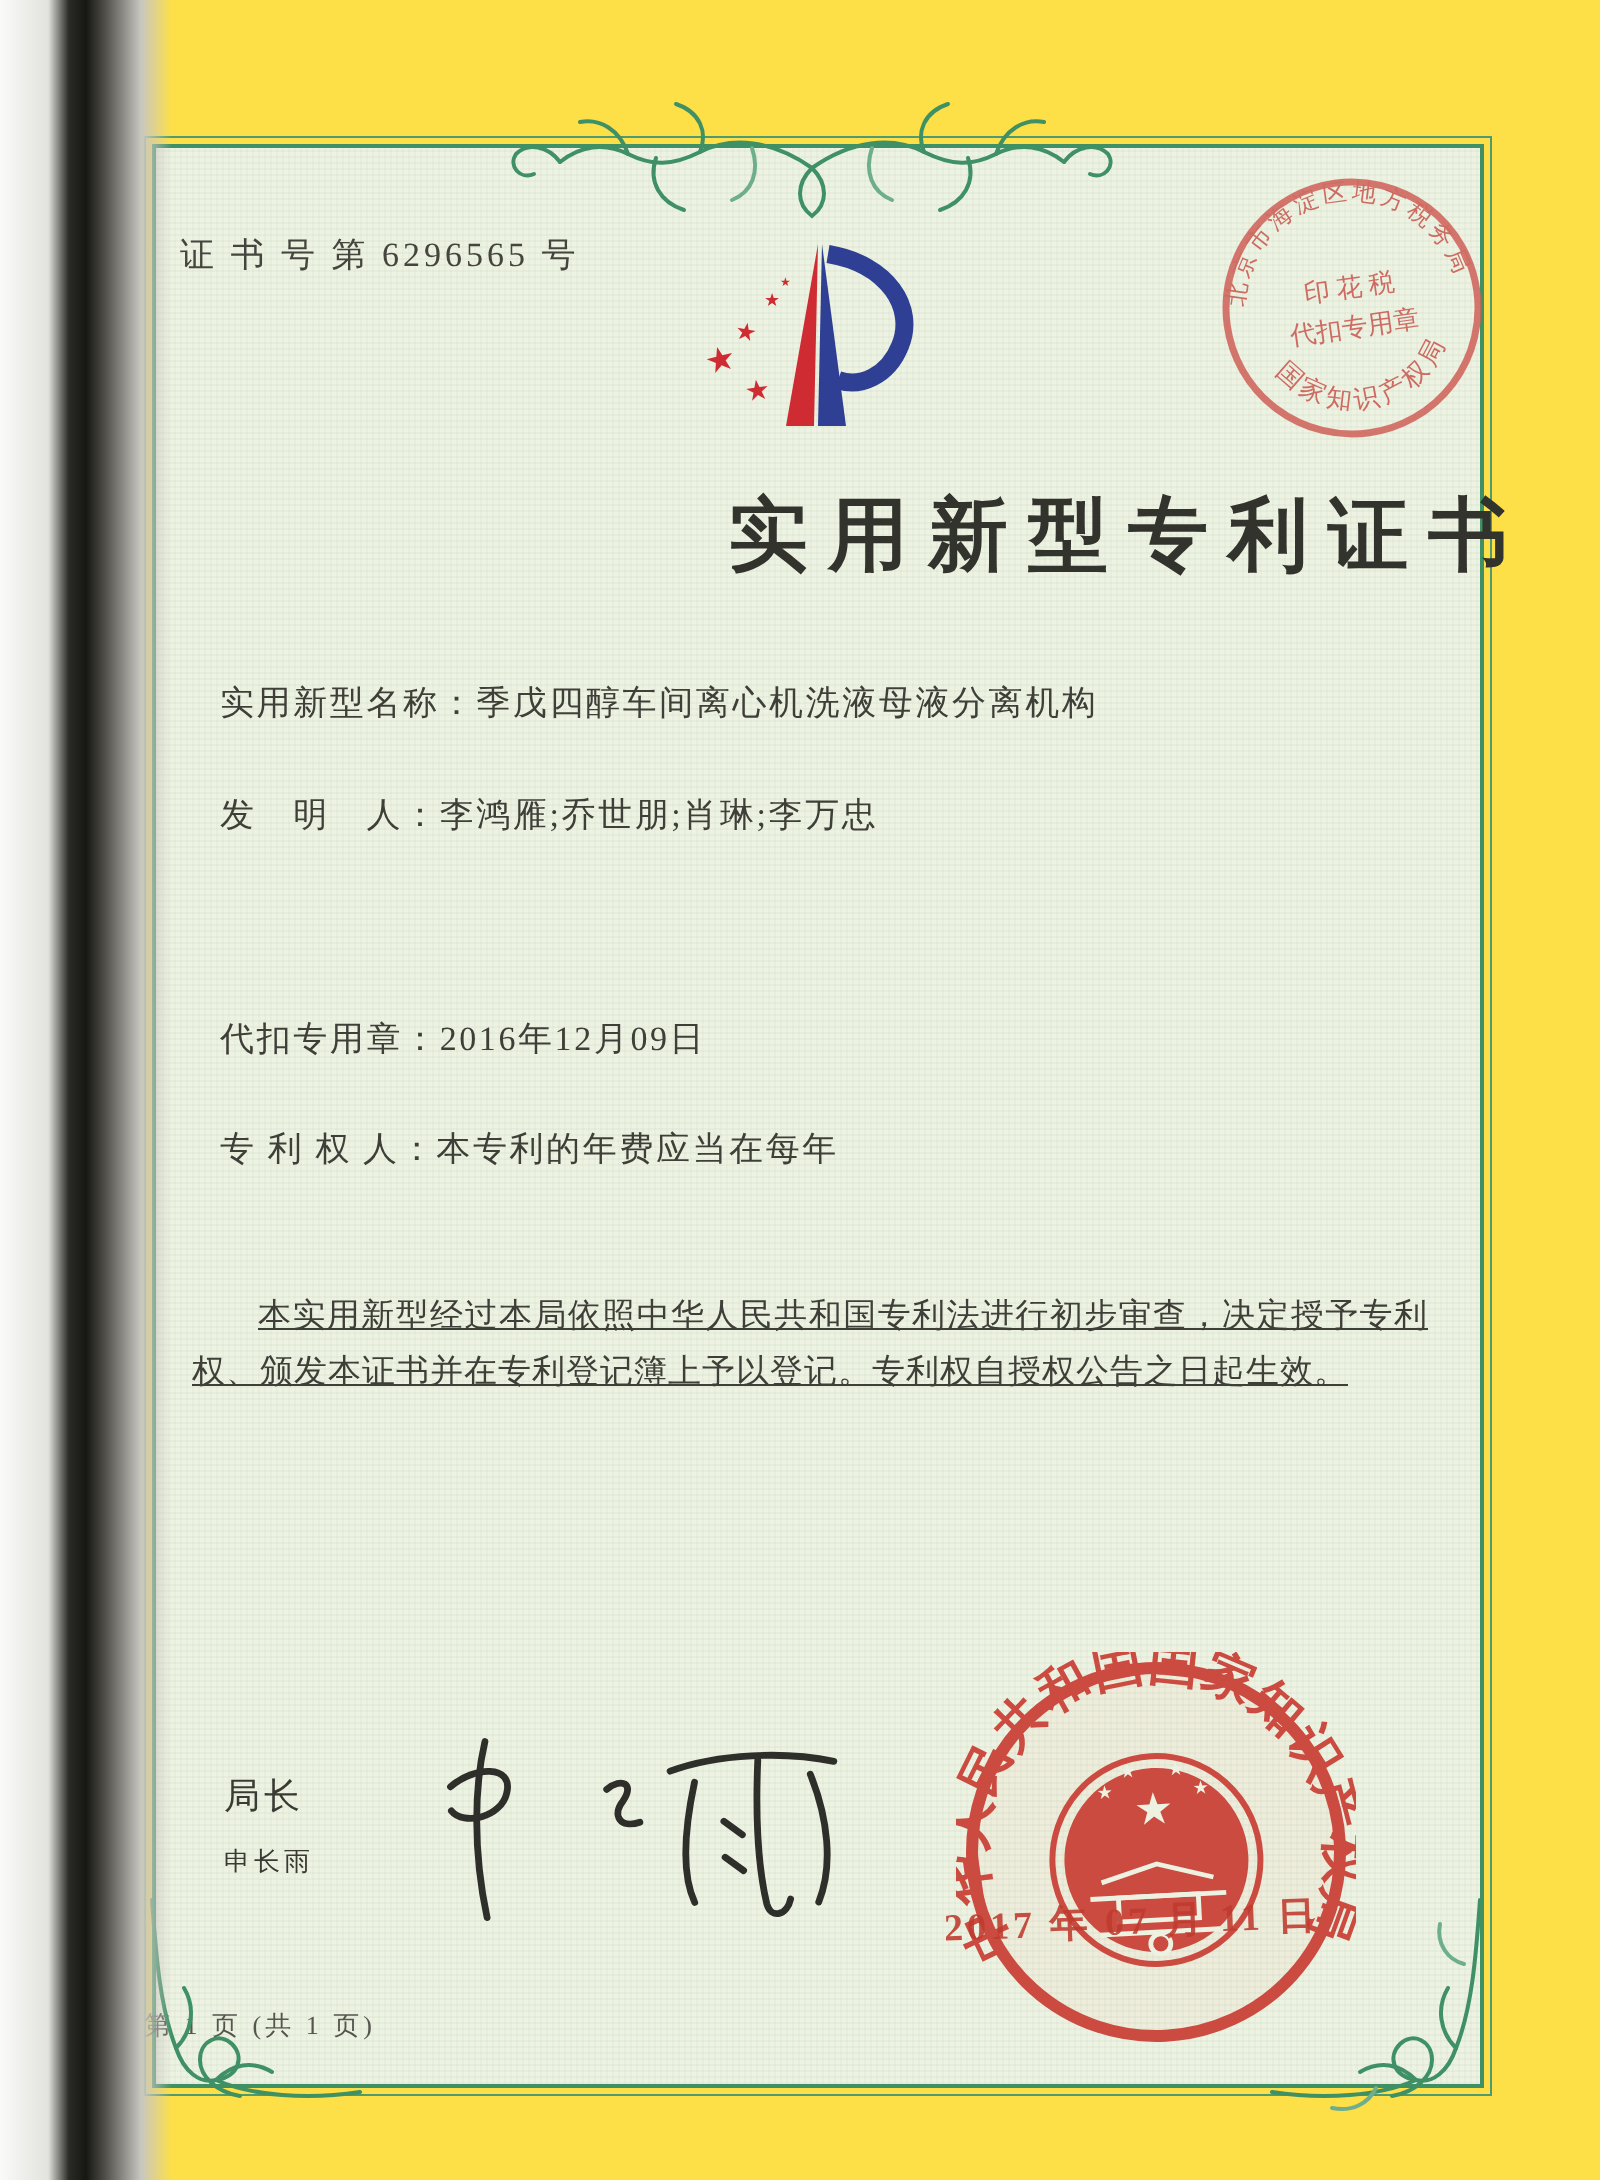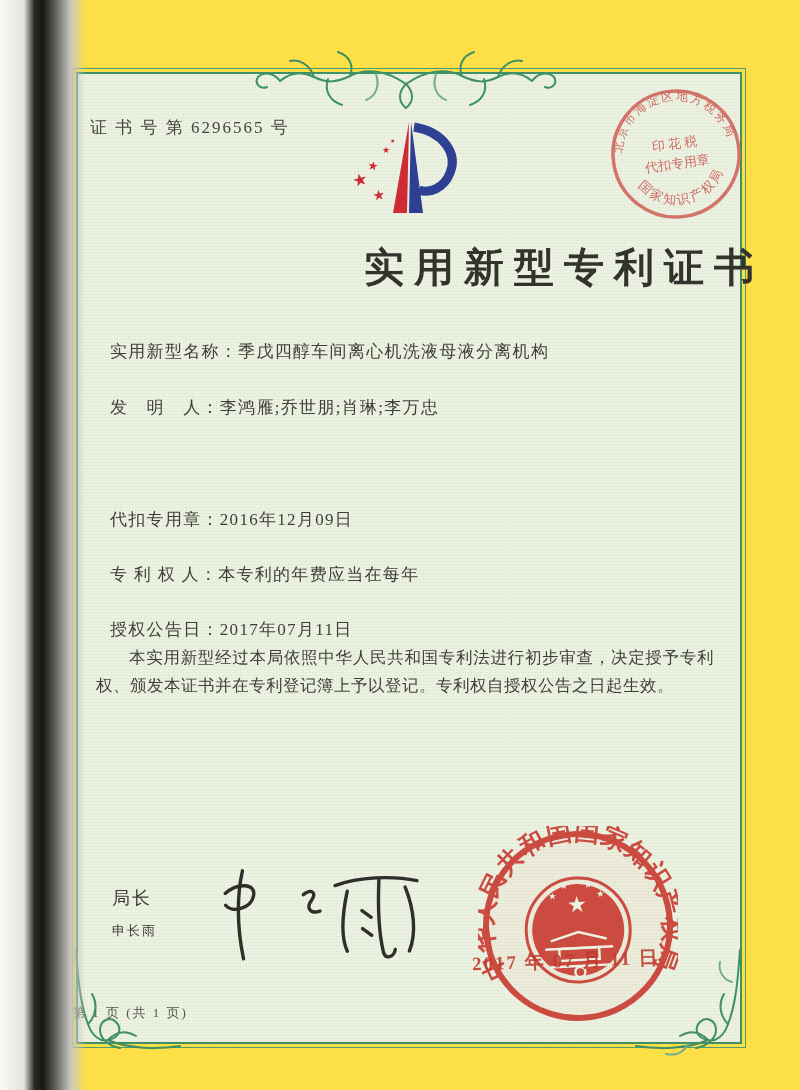--- a/index.html
+++ b/index.html
@@ -11,21 +11,21 @@
   .border-inner{position:absolute;left:3px;top:3px;right:3px;bottom:3px;border:2px solid #3f9065;
     background-color:#eef2e2;
     background-image:repeating-linear-gradient(0deg,rgba(120,170,130,.07) 0 1px,transparent 1px 3px),
                      repeating-linear-gradient(90deg,rgba(120,170,130,.05) 0 1px,transparent 1px 3px);}
   .abs{position:absolute;}
   .cert-no{left:90px;top:116px;font-size:17px;letter-spacing:2px;color:#45453f;z-index:2;}
   .title{left:72px;top:240px;width:672px;text-align:right;text-indent:10px;font-size:40px;font-weight:bold;
          letter-spacing:10px;color:#33332e;z-index:2;margin-left:20px;}
   .field{left:110px;width:600px;font-size:17px;letter-spacing:1.3px;color:#3f3f39;z-index:2;white-space:nowrap;}
   .paras{left:96px;top:644px;width:618px;font-size:16.5px;line-height:27.5px;text-align:justify;z-index:2;color:#3f3f39;}
-  .paras p{margin:0;text-indent:2em;letter-spacing:.5px;}
+  .paras p{margin:0;text-indent:2em;letter-spacing:.5px;text-decoration:underline;}
   .signer-title{left:112px;top:886px;font-size:18px;letter-spacing:2px;color:#3a3a34;z-index:2;}
   .signer-name{left:112px;top:922px;font-size:13px;letter-spacing:2px;color:#3a3a34;z-index:2;}
   .issue-date{left:472px;top:948px;font-size:19px;font-weight:bold;letter-spacing:2px;color:#bf3a2e;
               transform:rotate(-2deg);opacity:.88;z-index:5;}
   .footer{left:72px;top:1004px;width:792px;font-size:13px;letter-spacing:2px;color:#55554e;z-index:2;}
   .logo{left:330px;top:110px;z-index:2;}
   .tax-stamp{left:606px;top:84px;z-index:4;opacity:.85;}
   .office-seal{left:478px;top:826px;z-index:4;opacity:.9;}
   .signature{left:208px;top:856px;z-index:3;}
   .ornament-top{left:248px;top:44px;z-index:3;}
@@ -109,21 +109,20 @@
       <text x="70" y="84" text-anchor="middle" font-size="13" fill="#c9554d">代扣专用章</text>
     </g>
   </svg>
 
   <div class="abs title">实用新型专利证书</div>
 
   <div class="abs field" style="top:396px"><span>发　明　人：</span><span>李鸿雁;乔世朋;肖琳;李万忠</span></div>
   <div class="abs field" style="top:340px"><span>实用新型名称：</span><span>季戊四醇车间离心机洗液母液分离机构</span></div>
   <div class="abs field" style="top:508px"><span>代扣专用章：</span><span>2016年12月09日</span></div>
   <div class="abs field" style="top:563px"><span>专 利 权 人：</span><span>本专利的年费应当在每年</span></div>
-  <div class="abs field" style="top:618px"><span>授权公告日：</span><span>2017年07月11日</span></div>
 
   <div class="abs paras">
     <p>本实用新型经过本局依照中华人民共和国专利法进行初步审查，决定授予专利权、颁发本证书并在专利登记簿上予以登记。专利权自授权公告之日起生效。</p>
   </div>
 
   <div class="abs signer-title">局长</div>
   <div class="abs signer-name">申长雨</div>
 
   <svg class="abs signature" width="230" height="115" viewBox="0 0 230 115">
     <g stroke="#2e2e2a" stroke-width="3.4" fill="none" stroke-linecap="round" transform="rotate(-2 115 57)">

